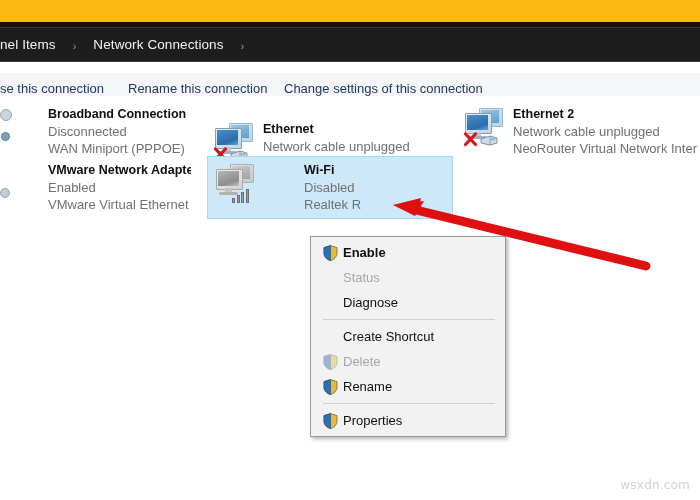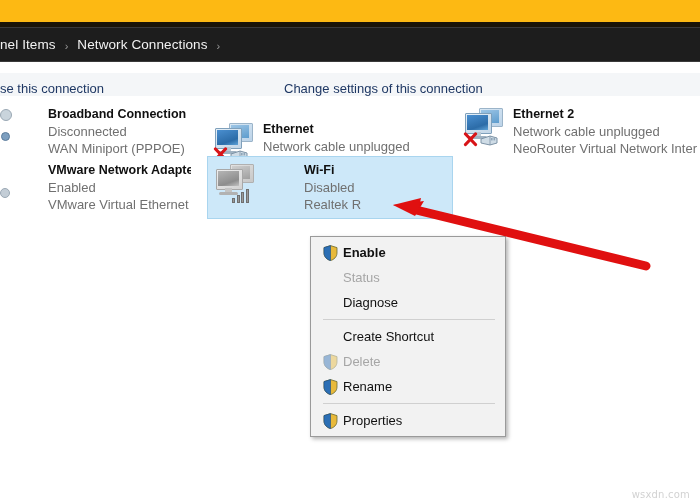--- a/index.html
+++ b/index.html
@@ -35,20 +35,21 @@
   #breadcrumb-bar {
     position: absolute;
     left: 0; top: 27px;
     width: 700px; height: 35px;
     background: #1d1d1d;
     border-top: 1px solid #3a3a3a;
     border-bottom: 1px solid #3a3a3a;
     display: flex;
     align-items: center;
     box-sizing: border-box;
+    gap: 8px;
   }
   .crumb {
     color: #f2f2f2;
     font-size: 13.5px;
     white-space: nowrap;
     letter-spacing: .1px;
   }
   .crumb-sep {
     color: #9a9a9a;
     font-size: 11px;
@@ -250,22 +251,22 @@
     left: 0; top: 0;
     width: 700px; height: 500px;
     pointer-events: none;
     z-index: 30;
   }
 
   
   #watermark {
     position: absolute;
     right: 10px;
-    bottom: 0;
-    font-size: 10px;
+    bottom: 8px;
+    font-size: 12px;
     color: #d2d2d2;
     font-family: "DejaVu Sans", sans-serif;
     letter-spacing: .2px;
     text-align: right;
   }
 </style>
 </head>
 <body>
 
 <div id="orange-bar"></div>
@@ -273,20 +274,21 @@
 
 <div id="breadcrumb-bar">
   <span class="crumb" style="margin-left:0px;">nel Items</span>
   <span class="crumb-sep">›</span>
   <span class="crumb">Network Connections</span>
   <span class="crumb-sep">›</span>
 </div>
 
 <div id="toolbar">
   <span class="toolbar-link" style="position:absolute;left:0px;">se this connection</span>
+  <span class="toolbar-link" style="position:absolute;left:128px;">Rename this connection</span>
   <span class="toolbar-link" style="position:absolute;left:284px;text-align:center;">Change settings of this connection</span>
 </div>
 
 <div id="conn-list">
 
   <div class="conn-item" style="left:-8px; top:5px; width:205px;">
     <div class="conn-icon">
       <div class="edge-icon" style="left:2px; top:3px;"></div>
       <div class="edge-icon" style="left:3px; top:26px; width:7px; height:7px; background:#7d9fc0; border-color:#5c7c9b;"></div>
     </div>

